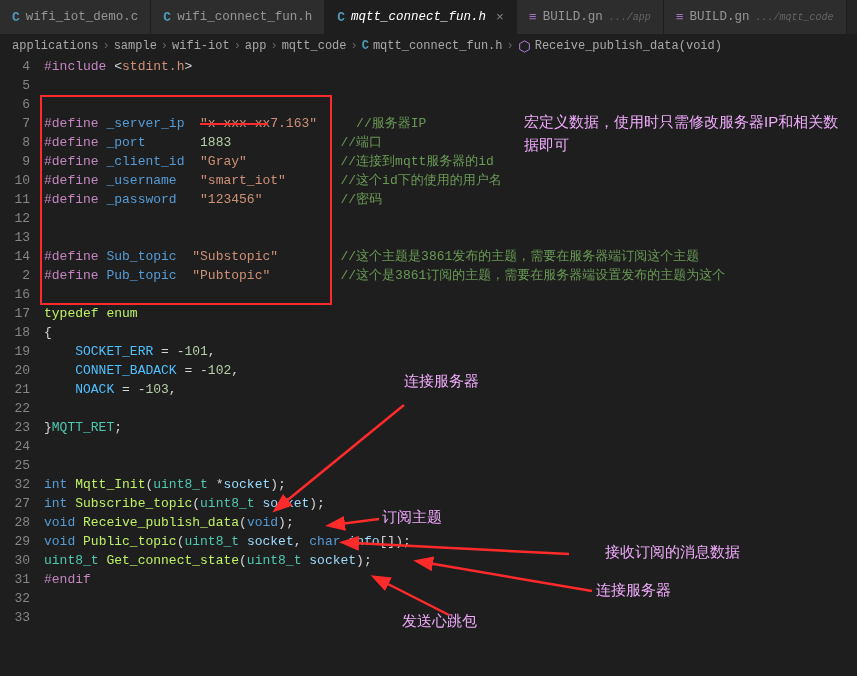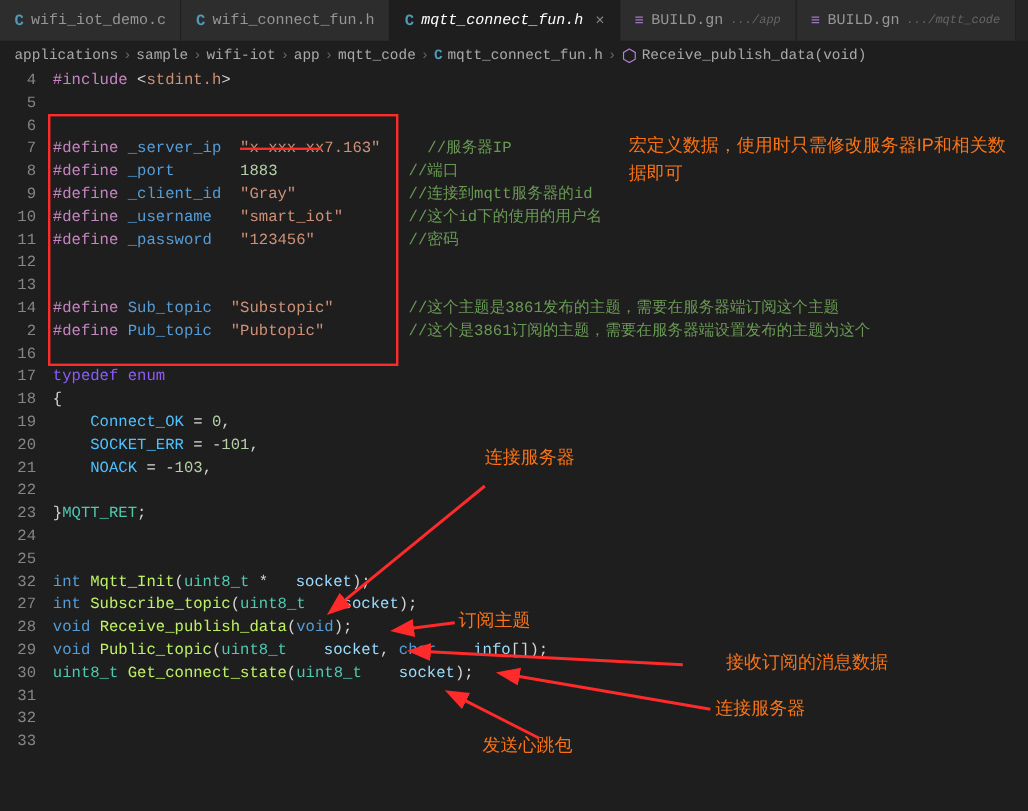--- a/index.html
+++ b/index.html
@@ -82,36 +82,36 @@
   .line {
     height: 19px;
     line-height: 19px;
     white-space: pre;
   }
   .tok-dir { color: #c586c0; }
   .tok-mac { color: #569cd6; }
   .tok-str { color: #ce9178; }
   .tok-num { color: #b5cea8; }
   .tok-com { color: #6a9955; }
-  .tok-kw  { color: #8b5cf6; }
+  .tok-kw  { color: #bef264; }
   .tok-type{ color: #569cd6; }
   .tok-fun { color: #bef264; }
-  .tok-var { color: #9cdcfe; margin-left: 23px; }
+  .tok-var { color: #9cdcfe; }
   .tok-enumv { color: #4fc1ff; }
   .tok-op  { color: #d4d4d4; }
   .tok-typespec { color: #4ec9b0; }
 
   .redbox {
     position: absolute;
     border: 2px solid #ff2a2a;
     pointer-events: none;
   }
   .annot {
     position: absolute;
-    color: #f97316;
+    color: #f0abfc;
     font-family: 'Microsoft YaHei', sans-serif;
     font-size: 15px;
     font-weight: 500;
     pointer-events: none;
     white-space: nowrap;
   }
   .arrow {
     position: absolute;
     pointer-events: none;
   }
@@ -241,27 +241,28 @@
       <div class="line"><span class="tok-dir">#define </span><span class="tok-mac">_client_id</span><span class="tok-op">  </span><span class="tok-str">"Gray"</span><span class="tok-op">            </span><span class="tok-com">//连接到mqtt服务器的id</span></div>
       <div class="line"><span class="tok-dir">#define </span><span class="tok-mac">_username</span><span class="tok-op">   </span><span class="tok-str">"smart_iot"</span><span class="tok-op">       </span><span class="tok-com">//这个id下的使用的用户名</span></div>
       <div class="line"><span class="tok-dir">#define </span><span class="tok-mac">_password</span><span class="tok-op">   </span><span class="tok-str">"123456"</span><span class="tok-op">          </span><span class="tok-com">//密码</span></div>
       <div class="line"></div>
       <div class="line"></div>
       <div class="line"><span class="tok-dir">#define </span><span class="tok-mac">Sub_topic</span><span class="tok-op">  </span><span class="tok-str">"Substopic"</span><span class="tok-op">        </span><span class="tok-com">//这个主题是3861发布的主题，需要在服务器端订阅这个主题</span></div>
       <div class="line"><span class="tok-dir">#define </span><span class="tok-mac">Pub_topic</span><span class="tok-op">  </span><span class="tok-str">"Pubtopic"</span><span class="tok-op">         </span><span class="tok-com">//这个是3861订阅的主题，需要在服务器端设置发布的主题为这个</span></div>
       <div class="line"></div>
       <div class="line"><span class="tok-kw">typedef</span><span class="tok-op"> </span><span class="tok-kw">enum</span></div>
       <div class="line"><span class="tok-op">{</span></div>
-      <div class="line"><span class="tok-op">    </span><span class="tok-enumv">Connect_OK</span><span class="tok-op"> = </span><span class="tok-num">0</span><span class="tok-op">,</span></div>
       <div class="line"><span class="tok-op">    </span><span class="tok-enumv">SOCKET_ERR</span><span class="tok-op"> = -</span><span class="tok-num">101</span><span class="tok-op">,</span></div>
+      <div class="line"><span class="tok-op">    </span><span class="tok-enumv">CONNET_BADACK</span><span class="tok-op"> = -</span><span class="tok-num">102</span><span class="tok-op">,</span></div>
       <div class="line"><span class="tok-op">    </span><span class="tok-enumv">NOACK</span><span class="tok-op"> = -</span><span class="tok-num">103</span><span class="tok-op">,</span></div>
       <div class="line"></div>
       <div class="line"><span class="tok-op">}</span><span class="tok-typespec">MQTT_RET</span><span class="tok-op">;</span></div>
       <div class="line"></div>
       <div class="line"></div>
       <div class="line"><span class="tok-type">int</span><span class="tok-op"> </span><span class="tok-fun">Mqtt_Init</span><span class="tok-op">(</span><span class="tok-typespec">uint8_t</span><span class="tok-op"> *</span><span class="tok-var">socket</span><span class="tok-op">);</span></div>
       <div class="line"><span class="tok-type">int</span><span class="tok-op"> </span><span class="tok-fun">Subscribe_topic</span><span class="tok-op">(</span><span class="tok-typespec">uint8_t</span><span class="tok-op"> </span><span class="tok-var">socket</span><span class="tok-op">);</span></div>
       <div class="line"><span class="tok-type">void</span><span class="tok-op"> </span><span class="tok-fun">Receive_publish_data</span><span class="tok-op">(</span><span class="tok-type">void</span><span class="tok-op">);</span></div>
       <div class="line"><span class="tok-type">void</span><span class="tok-op"> </span><span class="tok-fun">Public_topic</span><span class="tok-op">(</span><span class="tok-typespec">uint8_t</span><span class="tok-op"> </span><span class="tok-var">socket</span><span class="tok-op">, </span><span class="tok-type">char</span><span class="tok-op"> </span><span class="tok-var">info</span><span class="tok-op">[]);</span></div>
       <div class="line"><span class="tok-typespec">uint8_t</span><span class="tok-op"> </span><span class="tok-fun">Get_connect_state</span><span class="tok-op">(</span><span class="tok-typespec">uint8_t</span><span class="tok-op"> </span><span class="tok-var">socket</span><span class="tok-op">);</span></div>
+      <div class="line"><span class="tok-dir">#endif</span></div>
       <div class="line"></div>
     </div>
 </div>
 
 </body></html>

